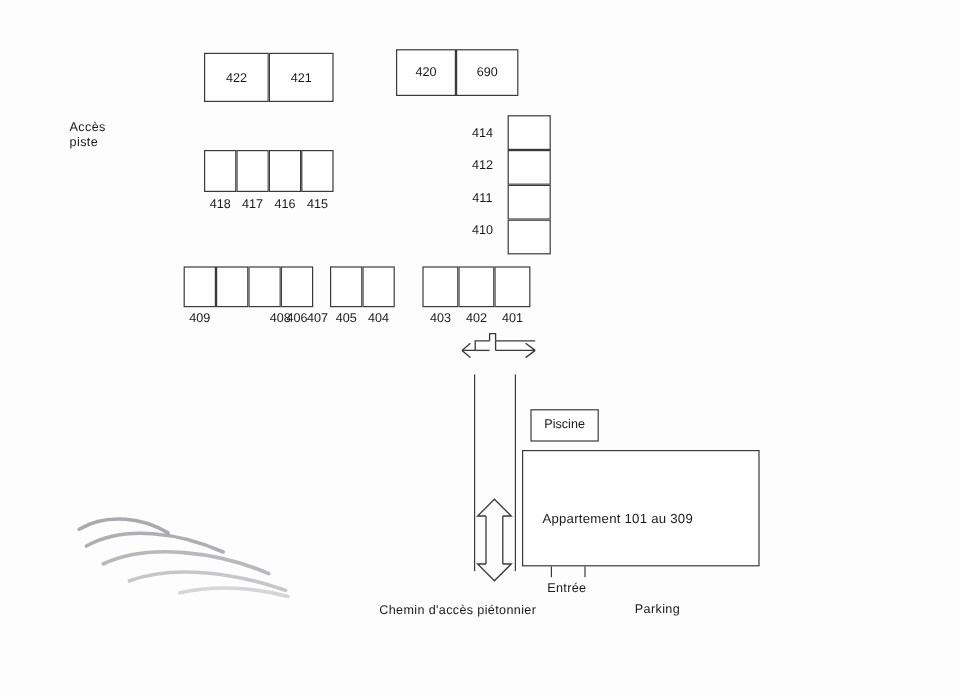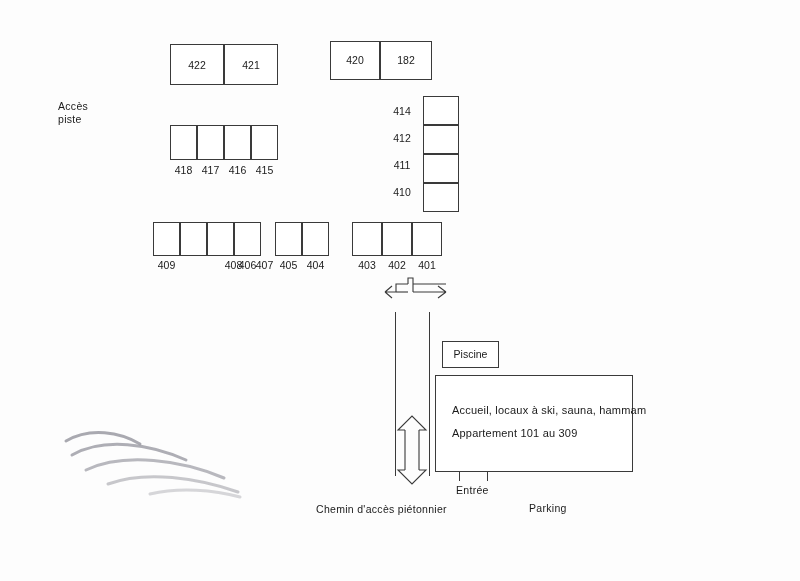--- a/index.html
+++ b/index.html
@@ -86,21 +86,21 @@
   </div>
 
   <div class="box" style="left:170px; top:44px; width:54px; height:41px;"></div>
   <div class="box" style="left:224px; top:44px; width:54px; height:41px;"></div>
   <div class="lbl-center" style="left:170px; top:59px; width:54px;">422</div>
   <div class="lbl-center" style="left:224px; top:59px; width:54px;">421</div>
 
   <div class="box" style="left:330px; top:41px; width:50px; height:39px;"></div>
   <div class="box" style="left:380px; top:41px; width:52px; height:39px;"></div>
   <div class="lbl-center" style="left:330px; top:54px; width:50px;">420</div>
-  <div class="lbl-center" style="left:380px; top:54px; width:52px;">182</div>
+  <div class="lbl-center" style="left:380px; top:54px; width:52px;">690</div>
 
   <div class="box" style="left:170px; top:125px; width:27px; height:35px;"></div>
   <div class="box" style="left:197px; top:125px; width:27px; height:35px;"></div>
   <div class="box" style="left:224px; top:125px; width:27px; height:35px;"></div>
   <div class="box" style="left:251px; top:125px; width:27px; height:35px;"></div>
   <div class="lbl-center" style="left:166px; top:164px; width:35px;">418</div>
   <div class="lbl-center" style="left:193px; top:164px; width:35px;">417</div>
   <div class="lbl-center" style="left:220px; top:164px; width:35px;">416</div>
   <div class="lbl-center" style="left:247px; top:164px; width:35px;">415</div>
 
@@ -131,21 +131,20 @@
   <div class="box" style="left:382px; top:222px; width:30px; height:34px;"></div>
   <div class="box" style="left:412px; top:222px; width:30px; height:34px;"></div>
   <div class="lbl-center" style="left:352px; top:259px; width:30px;">403</div>
   <div class="lbl-center" style="left:382px; top:259px; width:30px;">402</div>
   <div class="lbl-center" style="left:412px; top:259px; width:30px;">401</div>
 
   <div class="box" style="left:442px; top:341px; width:57px; height:27px;"></div>
   <div class="lbl-center" style="left:442px; top:348px; width:57px;">Piscine</div>
 
   <div class="box" style="left:435px; top:375px; width:198px; height:97px;"></div>
-  <div class="bigbox-text" style="left:452px; top:404px;">Accueil, locaux à ski, sauna, hammam</div>
   <div class="bigbox-text" style="left:452px; top:427px;">Appartement 101 au 309</div>
 
   <div class="tick" style="left:459px; top:472px;"></div>
   <div class="tick" style="left:487px; top:472px;"></div>
   <div class="cap" style="left:456px; top:484px;">Entrée</div>
 
   <div class="cap" style="left:529px; top:502px;">Parking</div>
 
   <div class="cap" style="left:316px; top:503px;">Chemin d'accès piétonnier</div>
 

